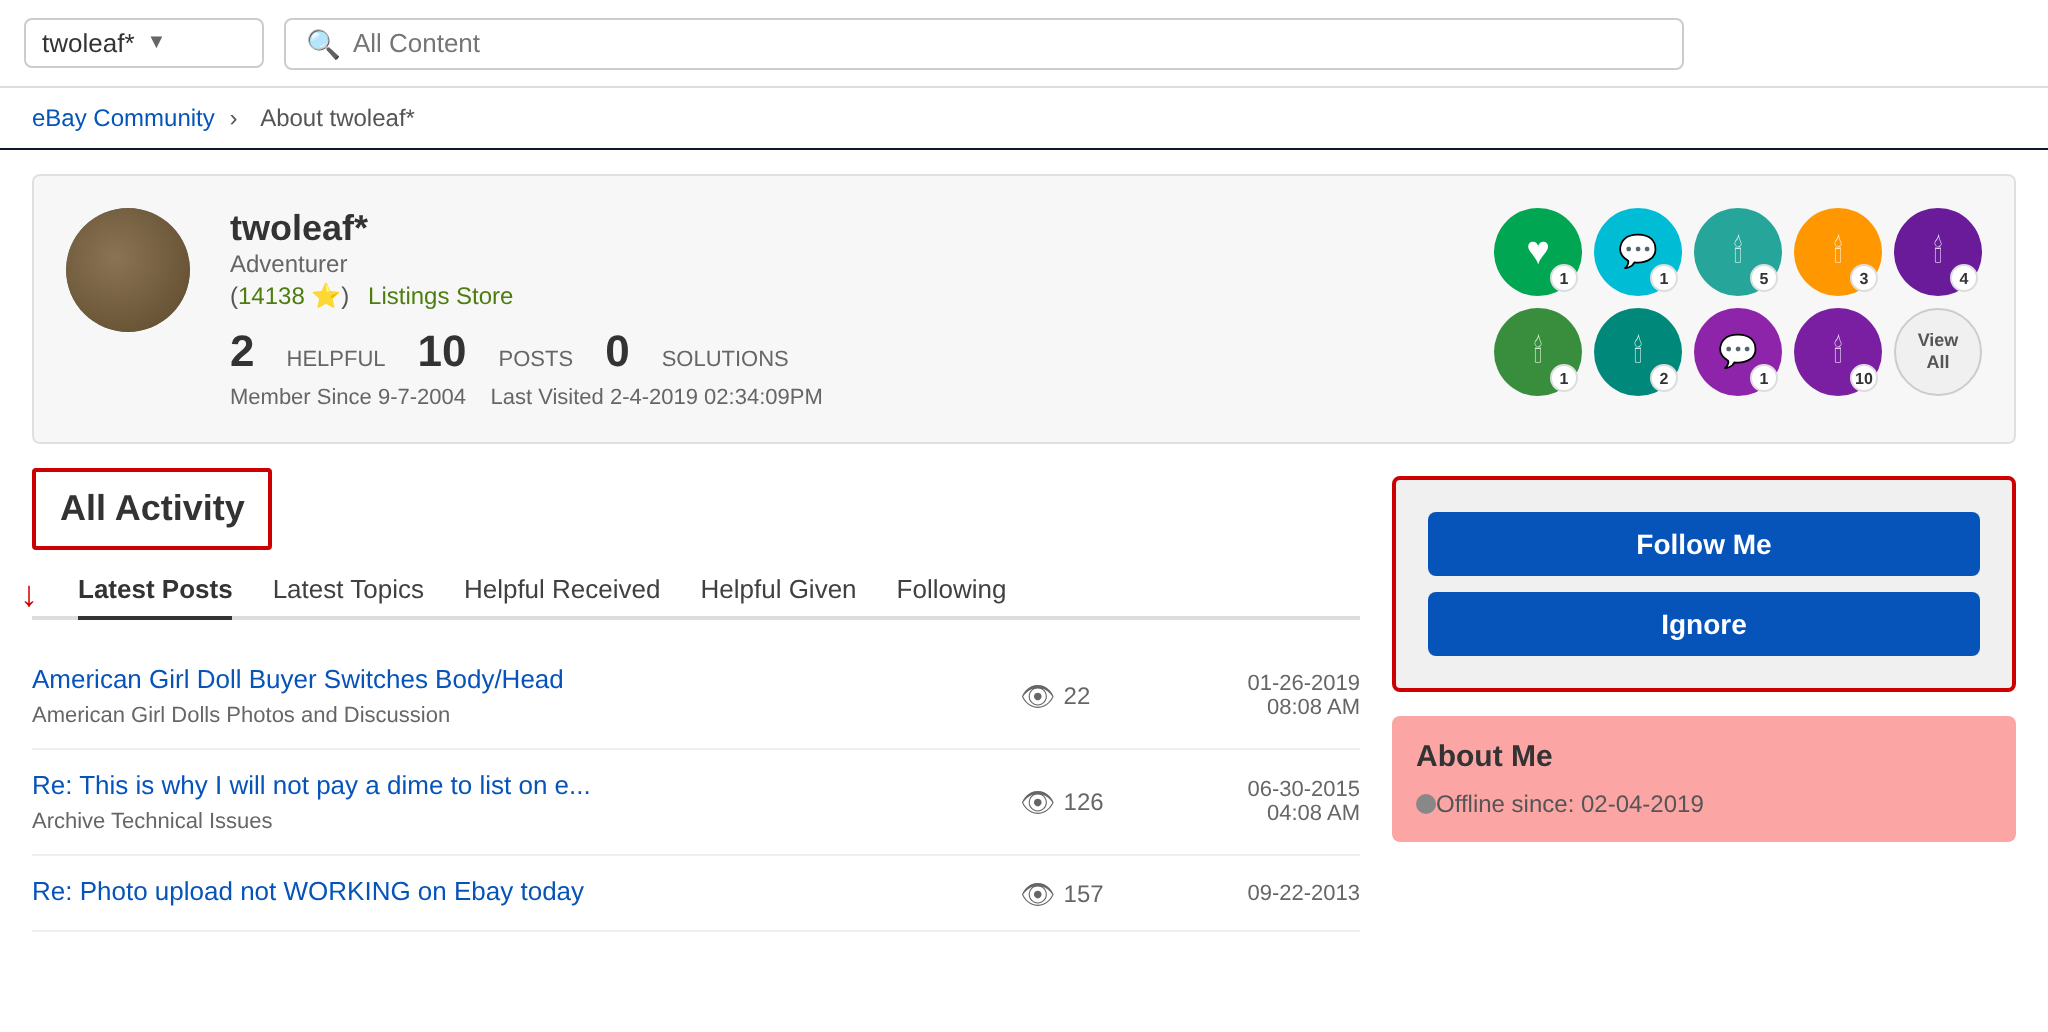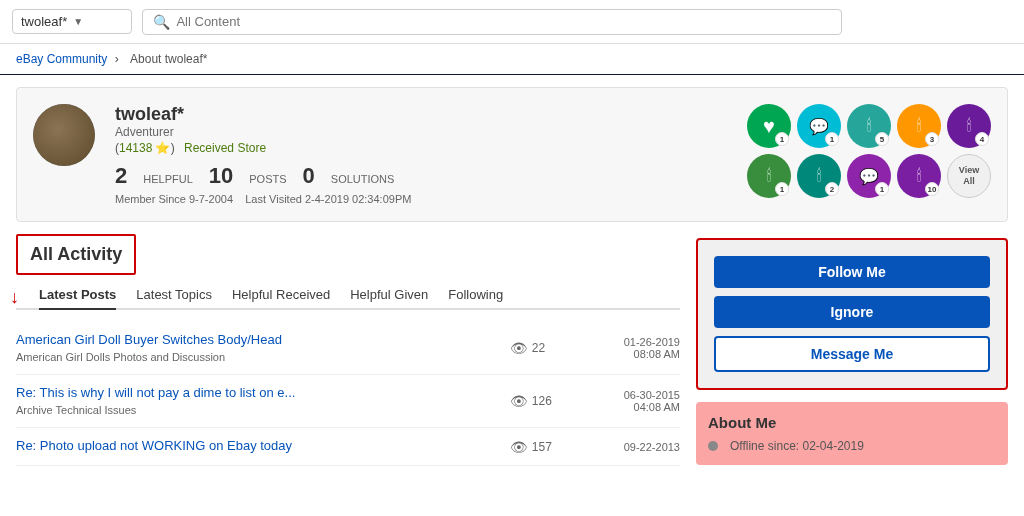--- a/index.html
+++ b/index.html
@@ -57,21 +57,21 @@
     .activity-date { font-size: 11px; color: #666; text-align: right; min-width: 90px; }
 
     
     .action-box { border: 2px solid #cc0000; border-radius: 4px; padding: 16px; margin-top: 4px; background: #f0f0f0; display: flex; flex-direction: column; gap: 8px; }
     .btn-blue { background: #0654ba; color: #fff; border: none; border-radius: 4px; padding: 8px 16px; font-size: 14px; font-weight: bold; cursor: pointer; width: 100%; text-align: center; }
     .btn-white { background: #fff; color: #0654ba; border: 2px solid #0654ba; border-radius: 4px; padding: 8px 16px; font-size: 14px; font-weight: bold; cursor: pointer; width: 100%; text-align: center; }
 
     
     .about-box { background: #fca5a5; border-radius: 4px; padding: 12px; margin-top: 12px; }
     .about-title { font-size: 15px; font-weight: bold; color: #333; margin-bottom: 8px; }
-    .offline-status { display: flex; align-items: center; gap: 12px; font-size: 12px; color: #555; }
+    .offline-status { display: flex; align-items: center; gap: 0; font-size: 12px; color: #555; }
     .offline-dot { width: 10px; height: 10px; border-radius: 50%; background: #888; }
 
     
     .badge-green { background: #00a651; }
     .badge-teal { background: #00bcd4; }
     .badge-teal2 { background: #26a69a; }
     .badge-orange { background: #ff9800; }
     .badge-purple { background: #6a1b9a; }
     .badge-purple2 { background: #8e24aa; }
     .badge-green2 { background: #388e3c; }
@@ -100,21 +100,21 @@
 
 <div class="profile-card">
   <div class="avatar-img">
     <div class="avatar-placeholder"></div>
   </div>
   <div class="profile-info">
     <div class="profile-username">twoleaf*</div>
     <div class="profile-role">Adventurer</div>
     <div class="profile-meta">
       <span>(</span><a href="#">14138</a><span> </span><span>⭐</span><span>)</span>
-      <a href="#" style="margin-left:6px;">Received</a>
+      <a href="#" style="margin-left:6px;">Listings</a>
       <span> </span>
       <a href="#">Store</a>
     </div>
     <div class="stats-row" style="display:flex;gap:16px;margin-top:8px;align-items:baseline;">
       <span style="font-size:22px;font-weight:bold;">2</span>
       <span style="font-size:11px;color:#666;text-transform:uppercase;">HELPFUL</span>
       <span style="font-size:22px;font-weight:bold;">10</span>
       <span style="font-size:11px;color:#666;text-transform:uppercase;">POSTS</span>
       <span style="font-size:22px;font-weight:bold;">0</span>
       <span style="font-size:11px;color:#666;text-transform:uppercase;">SOLUTIONS</span>
@@ -205,21 +205,20 @@
         <div>09-22-2013</div>
         <div></div>
       </div>
     </div>
   </div>
 
   <div class="right-panel">
     <div class="action-box">
       <button class="btn-blue">Follow Me</button>
       <button class="btn-blue">Ignore</button>
-      <button class="btn-white">Message Me</button>
     </div>
 
     <div class="about-box">
       <div class="about-title">About Me</div>
       <div class="offline-status">
         <div class="offline-dot"></div>
         <span>Offline since: 02-04-2019</span>
       </div>
     </div>
   </div>

